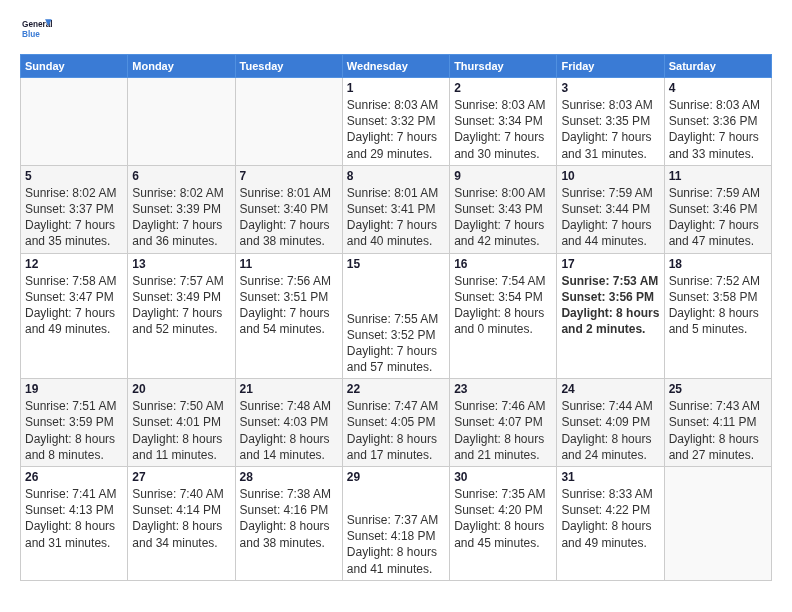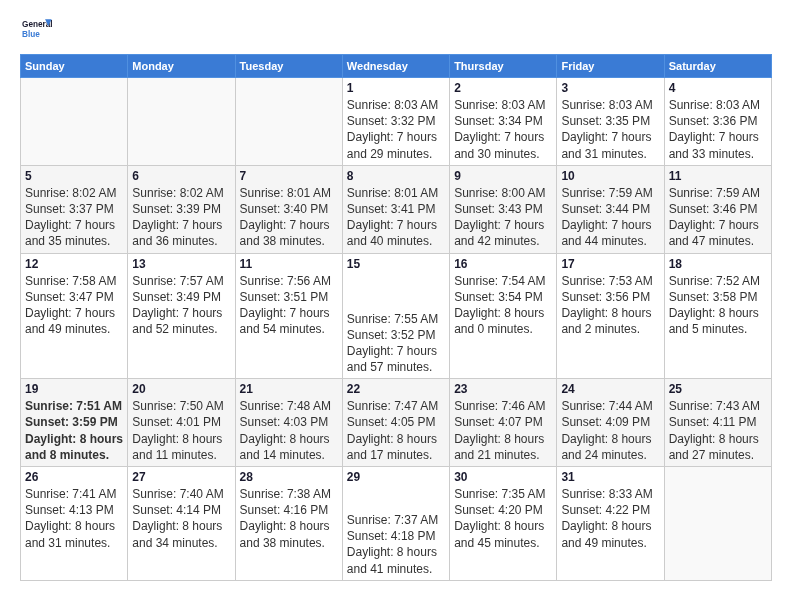--- a/index.html
+++ b/index.html
@@ -236,37 +236,37 @@
           </td>
           <td>
             <span class="day-number">16</span>
             <div class="day-info" style="white-space: pre-line;">Sunrise: 7:54 AM
 Sunset: 3:54 PM
 Daylight: 8 hours
 and 0 minutes.</div>
           </td>
           <td>
             <span class="day-number">17</span>
-            <div class="day-info" style="white-space: pre-line;">Sunrise: 7:53 AM
+            <div class="day-info" style="white-space: pre-line; font-weight: bold;">Sunrise: 7:53 AM
 Sunset: 3:56 PM
 Daylight: 8 hours
 and 2 minutes.</div>
           </td>
           <td>
             <span class="day-number">18</span>
             <div class="day-info" style="white-space: pre-line;">Sunrise: 7:52 AM
 Sunset: 3:58 PM
 Daylight: 8 hours
 and 5 minutes.</div>
           </td>
         </tr>
         <tr>
           <td>
             <span class="day-number">19</span>
-            <div class="day-info" style="white-space: pre-line; font-weight: bold;">Sunrise: 7:51 AM
+            <div class="day-info" style="white-space: pre-line;">Sunrise: 7:51 AM
 Sunset: 3:59 PM
 Daylight: 8 hours
 and 8 minutes.</div>
           </td>
           <td>
             <span class="day-number">20</span>
             <div class="day-info" style="white-space: pre-line;">Sunrise: 7:50 AM
 Sunset: 4:01 PM
 Daylight: 8 hours
 and 11 minutes.</div>

